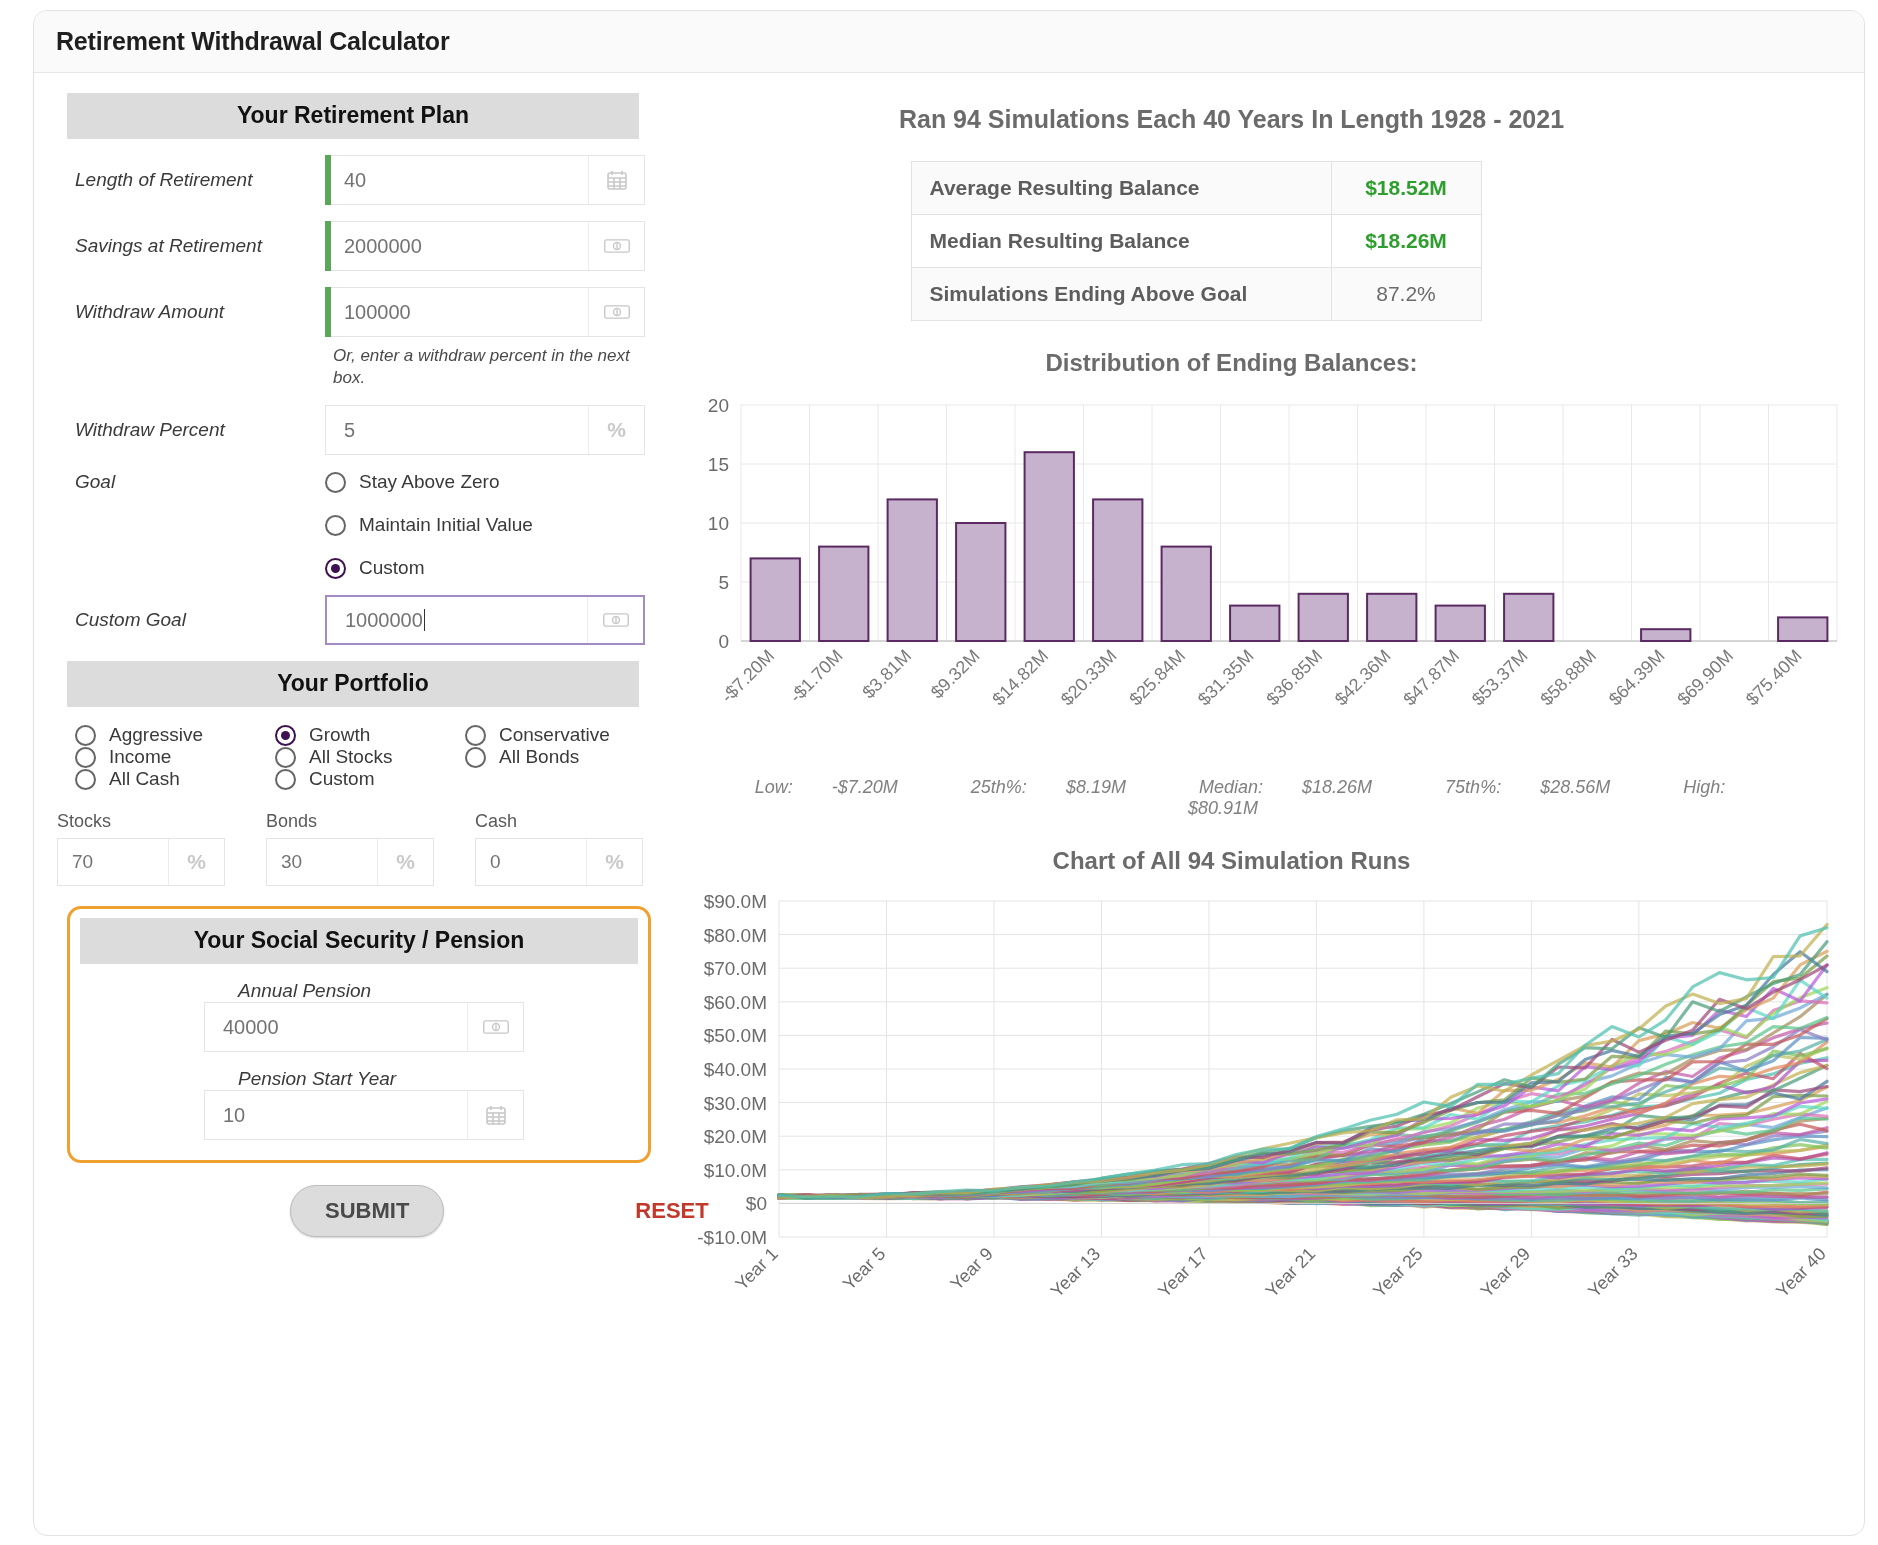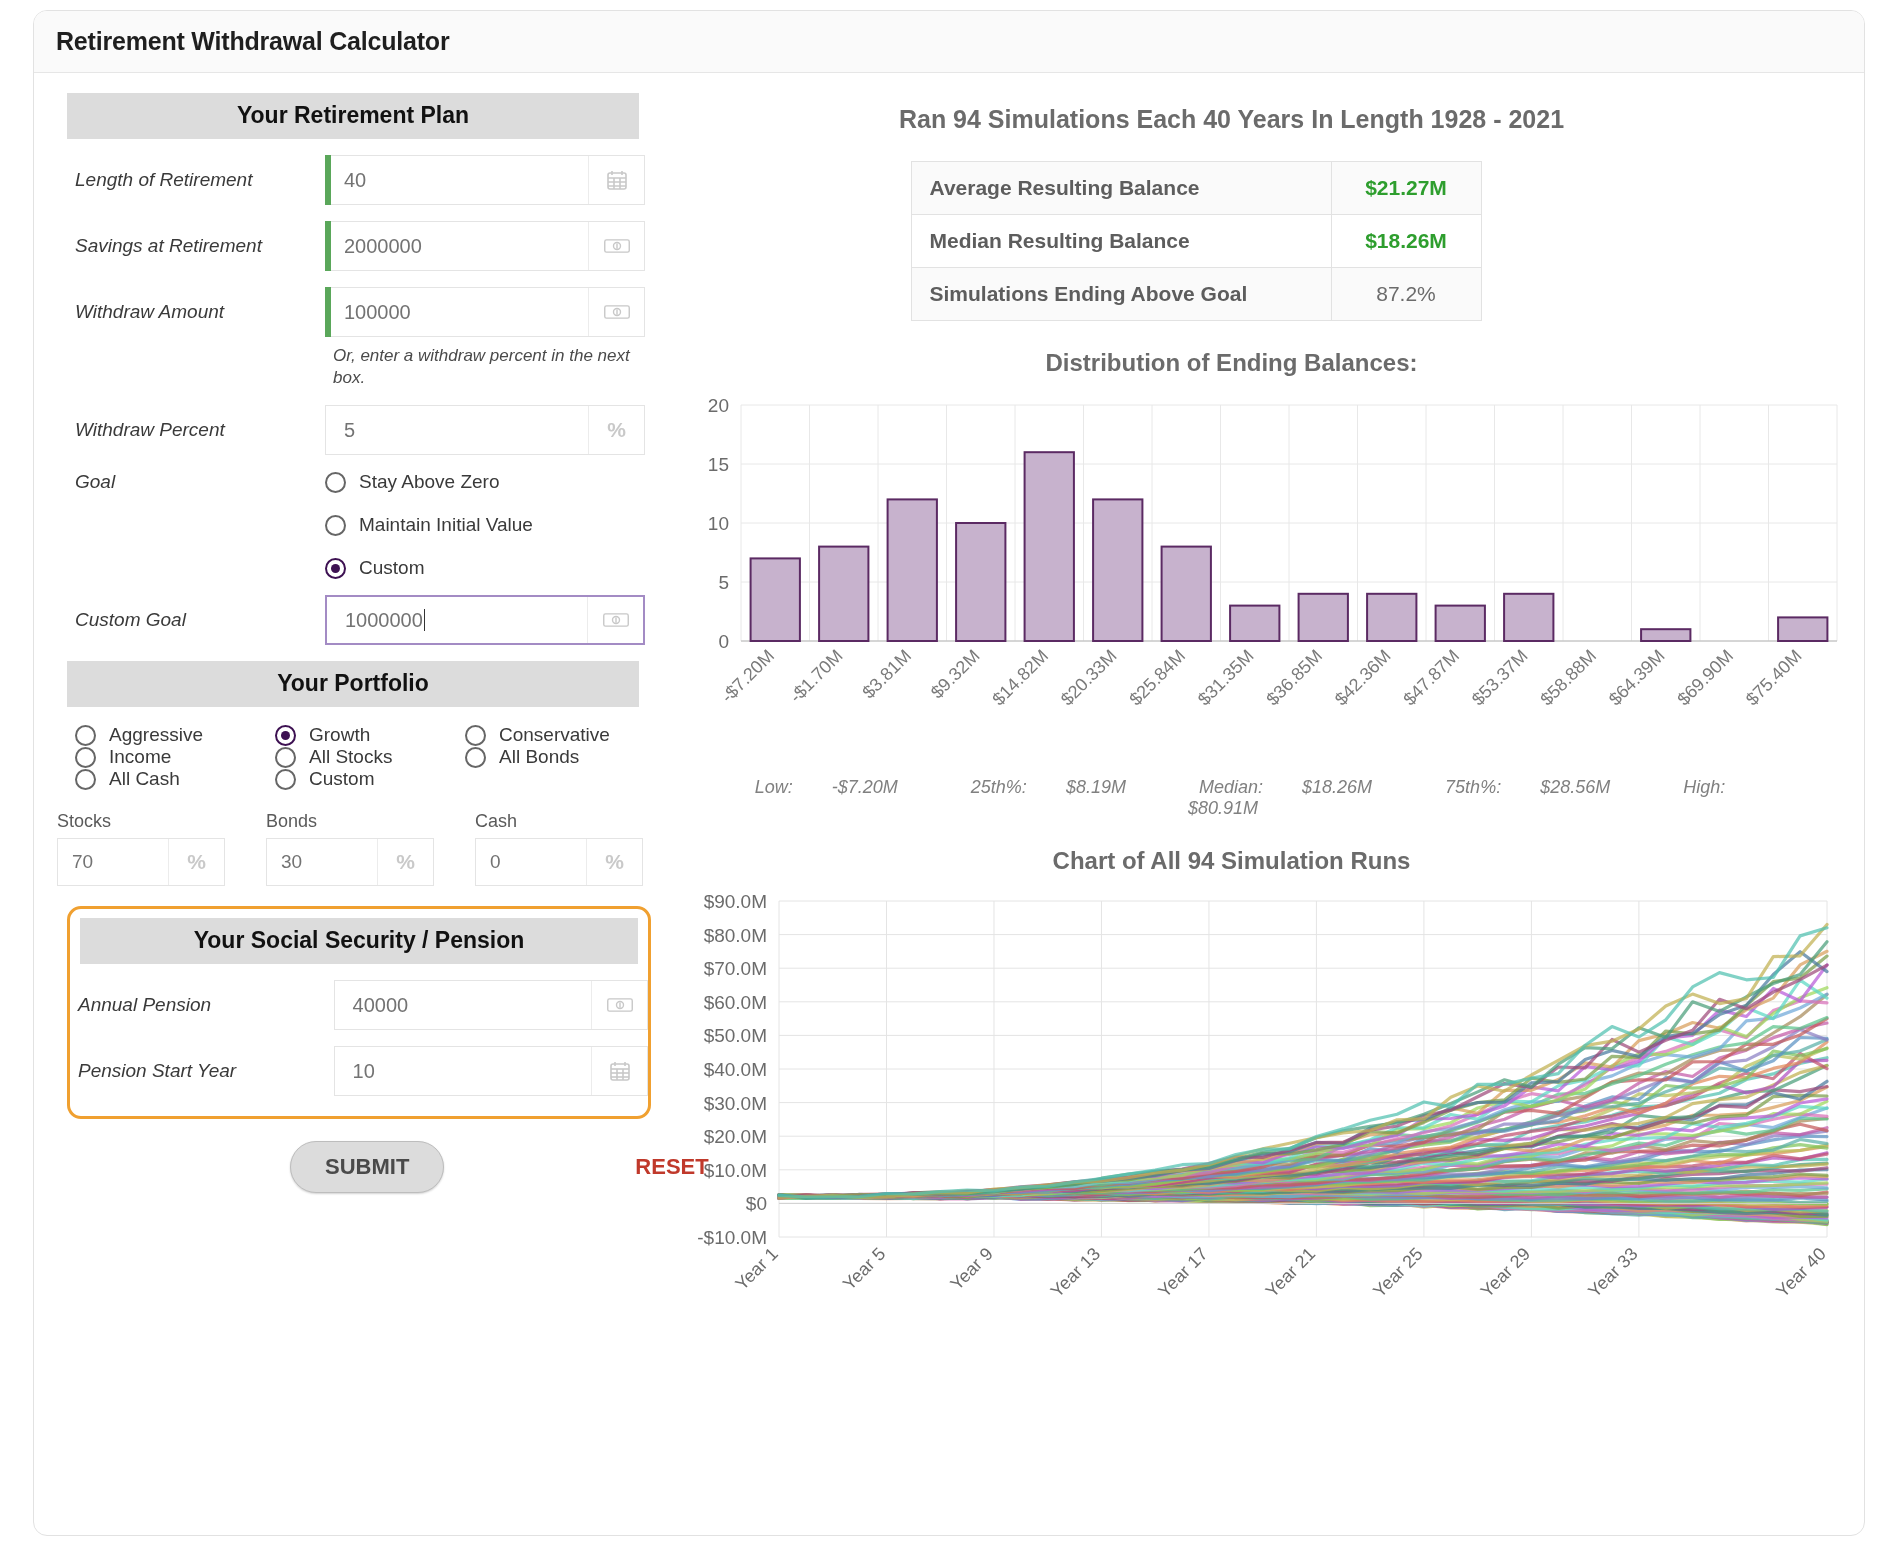--- a/index.html
+++ b/index.html
@@ -100,21 +100,21 @@
   .pct-cell .inputbox { height:48px; }
   .pct-cell .val { font-size:19px; padding-left:14px; }
 
   
   .pension-box {
     margin:20px 8px 0 27px;
     border:3px solid #f0a030; border-radius:14px;
     padding:0 0 20px 0;
   }
   .pension-box .section-banner { margin:9px 10px 0 10px; }
-  .pension-box .frow { margin-left:0; }
+  .pension-box .frow { margin-left:10px;flex-direction:column; }
   .pension-box .flabel { width:268px; }
 
   
   .btnrow { display:flex; align-items:center; margin:22px 0 0 250px; }
   .submit-btn {
     background:#dcdcdc; border:1px solid #bdbdbd; border-radius:26px;
     padding:12px 34px; font-size:22px; font-weight:bold; color:#4a4a4a;
     box-shadow:0 1px 2px rgba(0,0,0,.18); cursor:pointer;
   }
   .reset-btn {
@@ -380,21 +380,21 @@
     </div>
 
     <div class="right-col">
 
       <div class="sim-heading">Ran 94 Simulations Each 40 Years In Length 1928 - 2021</div>
 
       <table class="results-table">
         <tbody>
             <tr>
           <td class="rt-label">Average Resulting Balance</td>
-          <td class="rt-val">$21.27M</td>
+          <td class="rt-val">$18.52M</td>
         </tr>
         <tr>
           <td class="rt-label">Median Resulting Balance</td>
           <td class="rt-val">$18.26M</td>
         </tr>
         <tr>
           <td class="rt-label">Simulations Ending Above Goal</td>
           <td class="rt-val plain">87.2%</td>
         </tr>
       </tbody>

